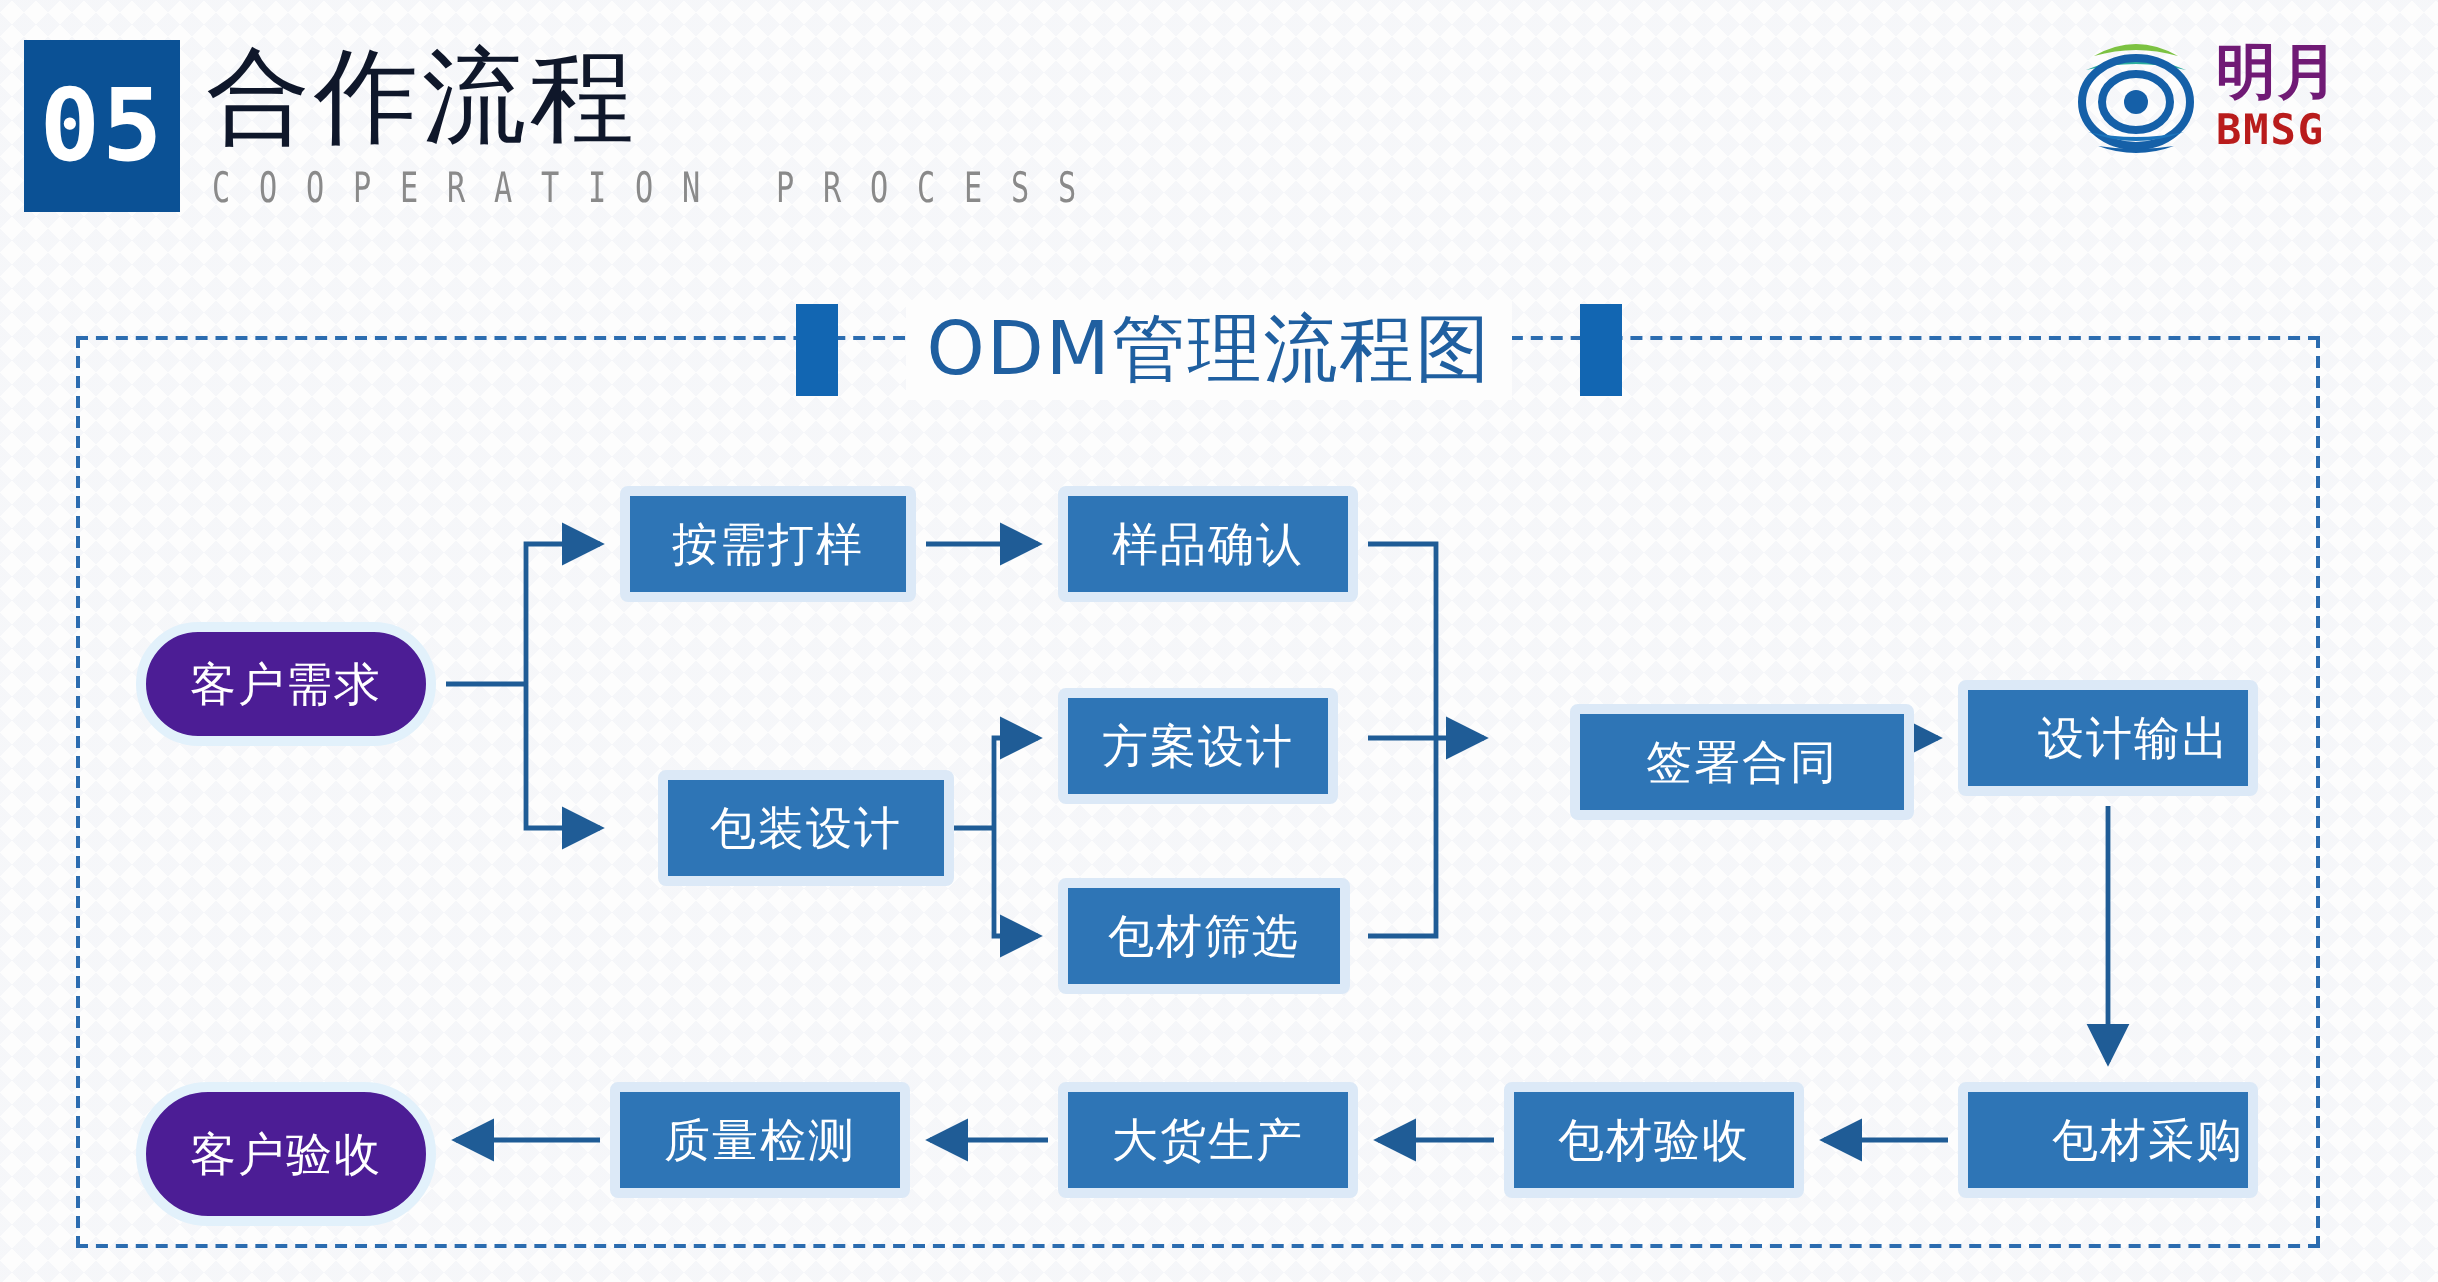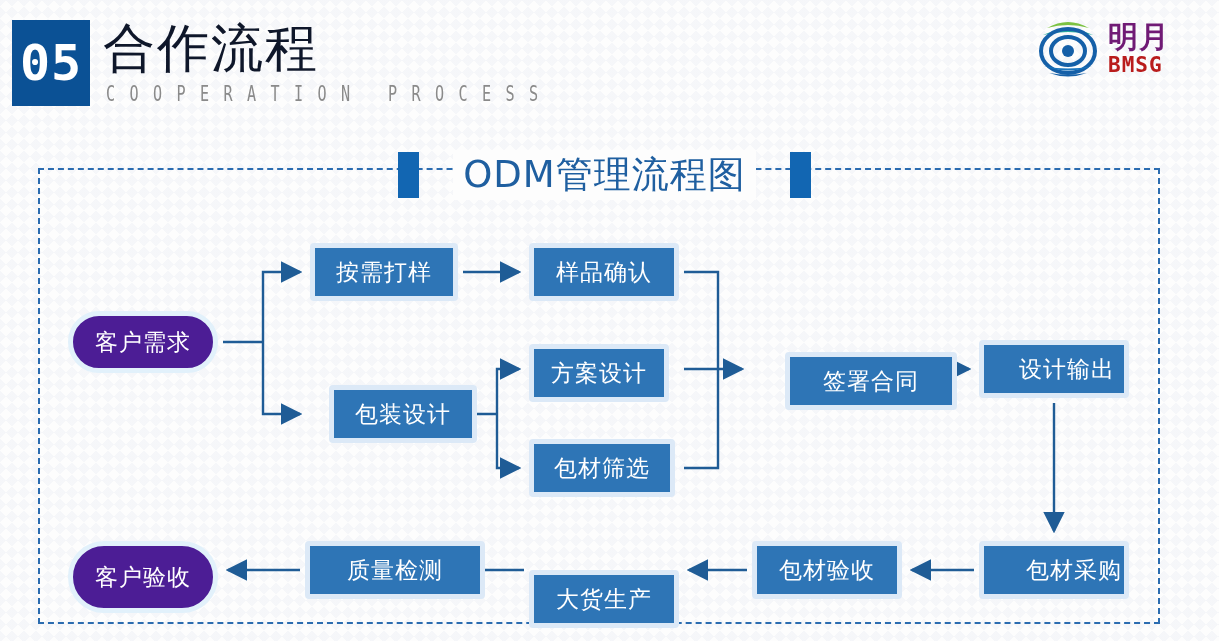--- a/index.html
+++ b/index.html
@@ -247,22 +247,22 @@
     </div>
     <div class="node rect" style="left: 979px; top: 340px; width: 150px; height: 58px; padding-left: 26px;">
       <span>设计输出</span>
     </div>
     <div class="node rect" style="left: 979px; top: 541px; width: 150px; height: 58px; padding-left: 40px;">
       <span>包材采购</span>
     </div>
     <div class="node rect" style="left: 752px; top: 541px; width: 150px; height: 58px;">
       <span>包材验收</span>
     </div>
-    <div class="node rect" style="left: 529px; top: 570px; width: 150px; height: 58px;">
+    <div class="node rect" style="left: 529px; top: 541px; width: 150px; height: 58px;">
       <span>大货生产</span>
     </div>
-    <div class="node rect" style="left: 305px; top: 541px; width: 180px; height: 58px;">
+    <div class="node rect" style="left: 305px; top: 541px; width: 150px; height: 58px;">
       <span>质量检测</span>
     </div>
     <div class="node pill" style="left: 68px; top: 541px; width: 150px; height: 72px;">
       <span>客户验收</span>
     </div>
   </div>
 
 </body></html>

